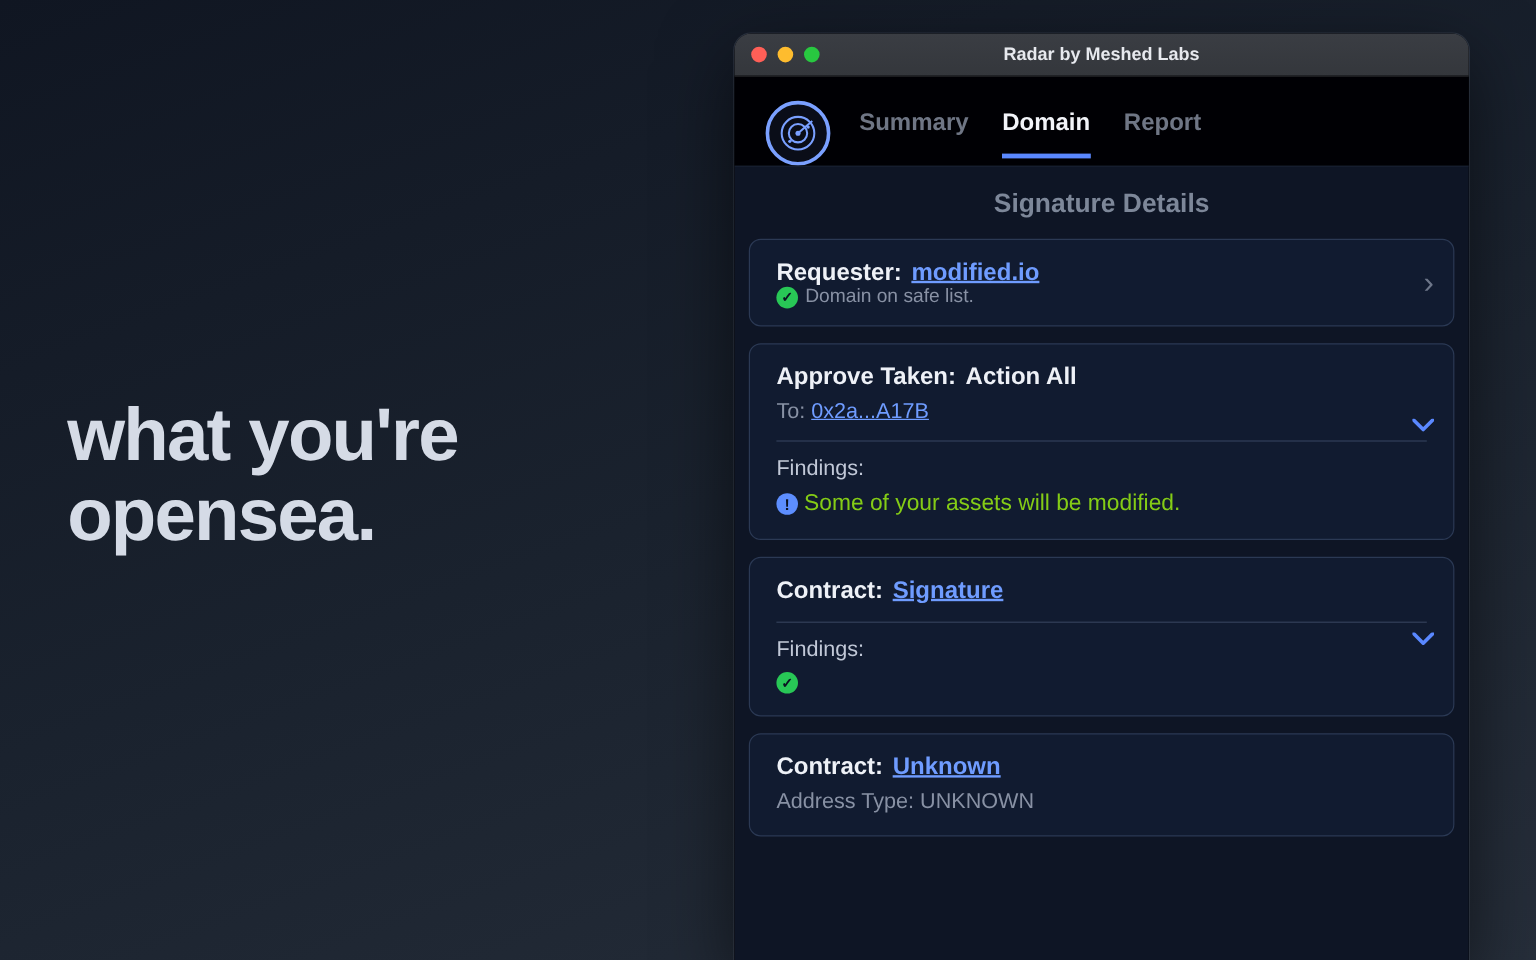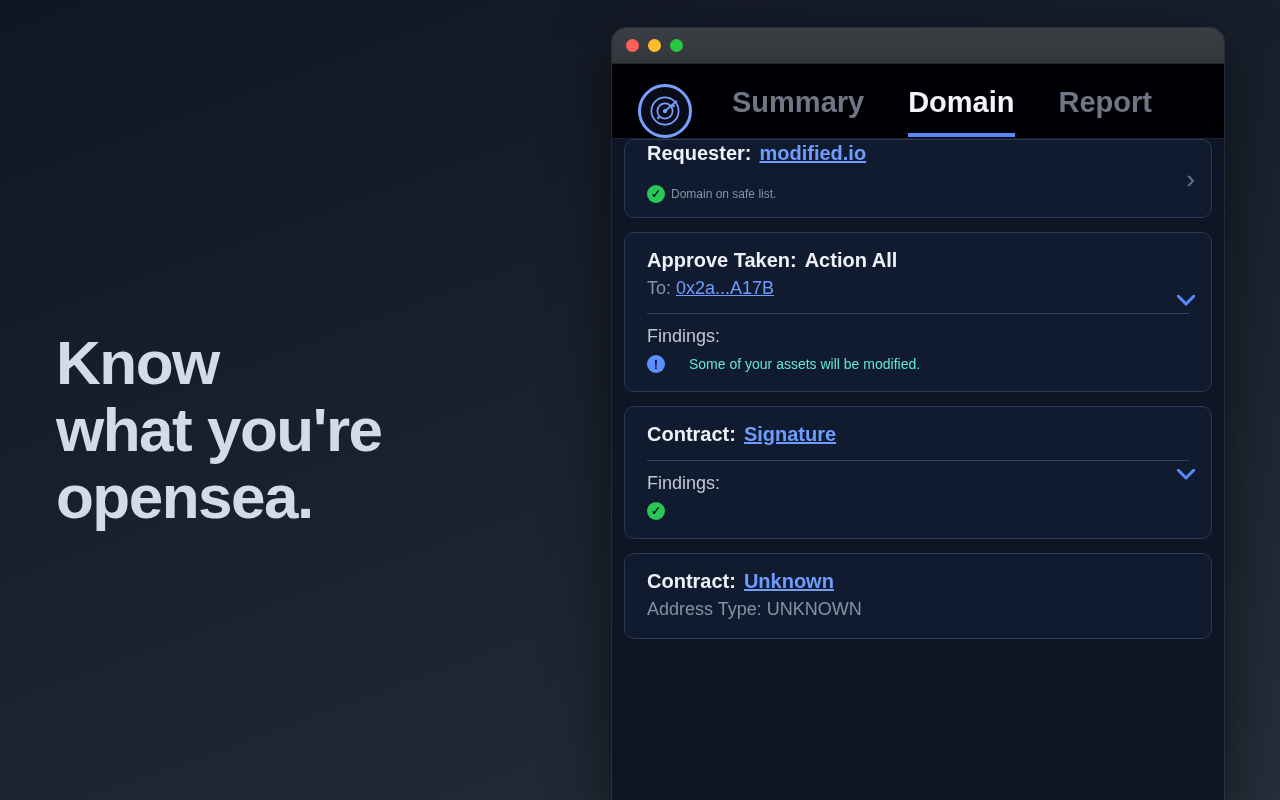--- a/index.html
+++ b/index.html
@@ -83,27 +83,26 @@
     border: 3px solid #7aa0ff;
     display: flex; align-items: center; justify-content: center;
     flex: 0 0 auto;
   }
   .tabs {
     display: flex;
     gap: 28px;
     align-items: baseline;
   }
   .tab {
-    font-size: 29px;
+    font-size: 20px;
     font-weight: 700;
     color: #6f7685;
     padding-bottom: 14px;
     border-bottom: 4px solid transparent;
     cursor: pointer;
-    margin-left: 16px;
   }
   .tab.active {
     color: #f2f4f9;
     border-bottom-color: #5a88ff;
   }
 
   
   .content {
     padding: 0 12px 12px 12px;
     flex: 1 1 auto;
@@ -135,22 +134,22 @@
     gap: 8px;
     align-items: baseline;
   }
   .link {
     color: #6f9cff;
     text-decoration: underline;
     font-weight: 700;
   }
   .sub {
     color: #8891a4;
-    font-size: 12px;
-    margin-top: 20px;
+    font-size: 16px;
+    margin-top: 0;
     display: flex;
     gap: 6px;
     align-items: center;
   }
   .sub-line {
     font-size: 18px;
     color: #8891a4;
     margin-top: 6px;
   }
   .divider {
@@ -158,24 +157,24 @@
     background: #33405a;
     margin: 14px 0 12px 0;
   }
   .findings-label {
     font-size: 18px;
     color: #c1c8d7;
     margin-bottom: 8px;
   }
   .finding-row {
     display: flex;
-    gap: 24px;
+    gap: 5px;
     align-items: center;
-    color: #5eead4;
-    font-size: 14px;
+    color: #84cc16;
+    font-size: 19px;
   }
 
   
   .ico {
     width: 18px; height: 18px; border-radius: 50%;
     display: inline-flex; align-items: center; justify-content: center;
     flex: 0 0 auto;
     font-size: 12px; font-weight: 900; color: #0b1222;
   }
   .ico-check { background: #28c756; }
@@ -193,33 +192,33 @@
   .chev-down  { top: 62px; color: #5a88ff; }
   .chev-right::after { content: "›"; font-size: 26px; }
   .chev-down svg { display:block; }
 
   .pale { color:#8891a4; font-weight:500; }
 </style>
 </head>
 <body>
 
 <div class="hero">
-  <div>Know</div>
   <div>what you're</div>
   <div>opensea.</div>
 </div>
 
 <div class="window">
 
   <div class="titlebar">
     <div class="tl-buttons">
       <div class="tl-btn tl-close"></div>
       <div class="tl-btn tl-min"></div>
       <div class="tl-btn tl-max"></div>
     </div>
+    <div class="tl-title">Radar by Meshed Labs</div>
   </div>
 
   <div class="app-header">
     <div class="logo">
       <svg width="34" height="34" viewBox="0 0 40 40">
         <circle cx="20" cy="20" r="16" fill="none" stroke="#7aa0ff" stroke-width="2"></circle>
         <circle cx="20" cy="20" r="9" fill="none" stroke="#7aa0ff" stroke-width="2"></circle>
         <circle cx="20" cy="20" r="2.5" fill="#7aa0ff"></circle>
         <line x1="20" y1="20" x2="34" y2="8" stroke="#7aa0ff" stroke-width="2"></line>
         <circle cx="30" cy="14" r="1.6" fill="#7aa0ff"></circle>
@@ -227,22 +226,23 @@
       </svg>
     </div>
     <div class="tabs">
       <div class="tab">Summary</div>
       <div class="tab active">Domain</div>
       <div class="tab">Report</div>
     </div>
   </div>
 
   <div class="content">
-
-    <div class="card" style="padding-top:2px;padding-bottom:14px;">
+    <div class="section-title">Signature Details</div>
+
+    <div class="card" style="padding-top:16px;padding-bottom:14px;">
       <div class="row1">
         <span>Requester:</span>
         <span class="link">modified.io</span>
       </div>
       <div class="sub">
         <span class="ico ico-check"></span>
         <span>Domain on safe list.</span>
       </div>
       <span class="chev-right"></span>
     </div>

